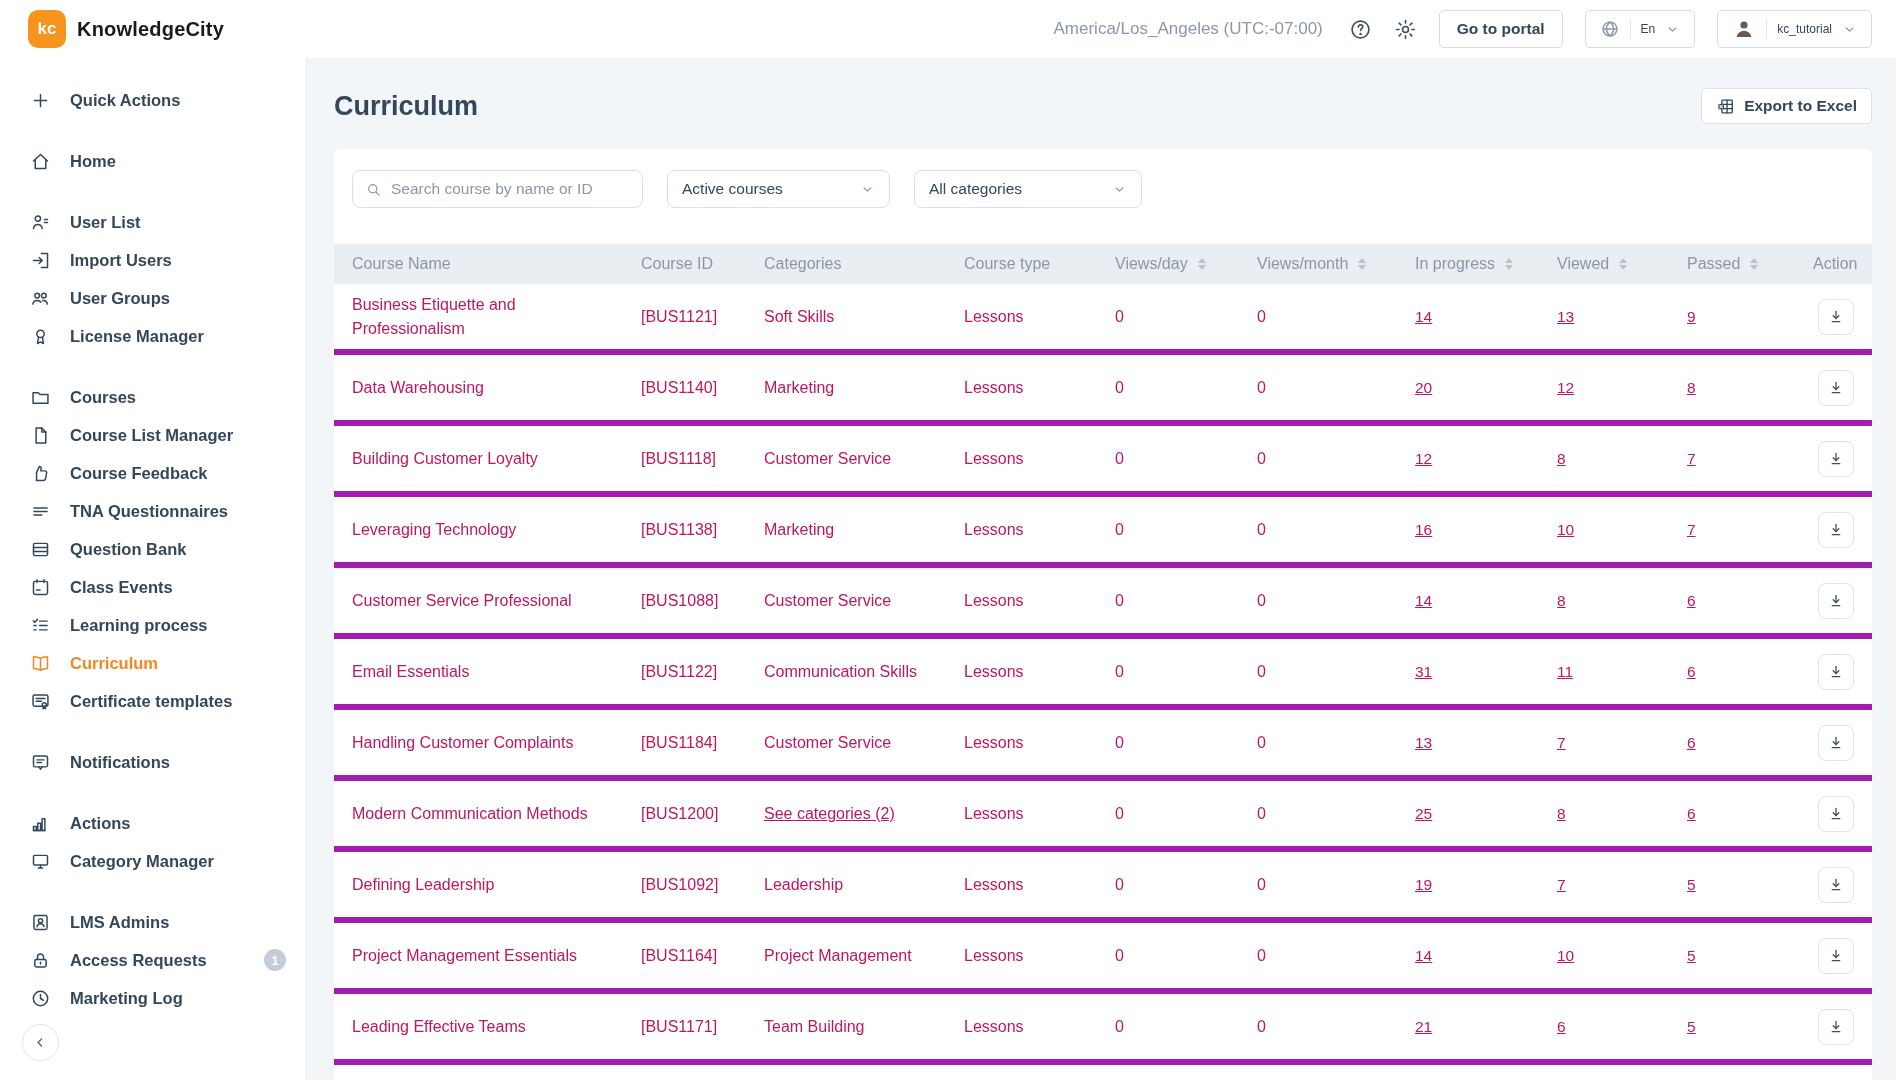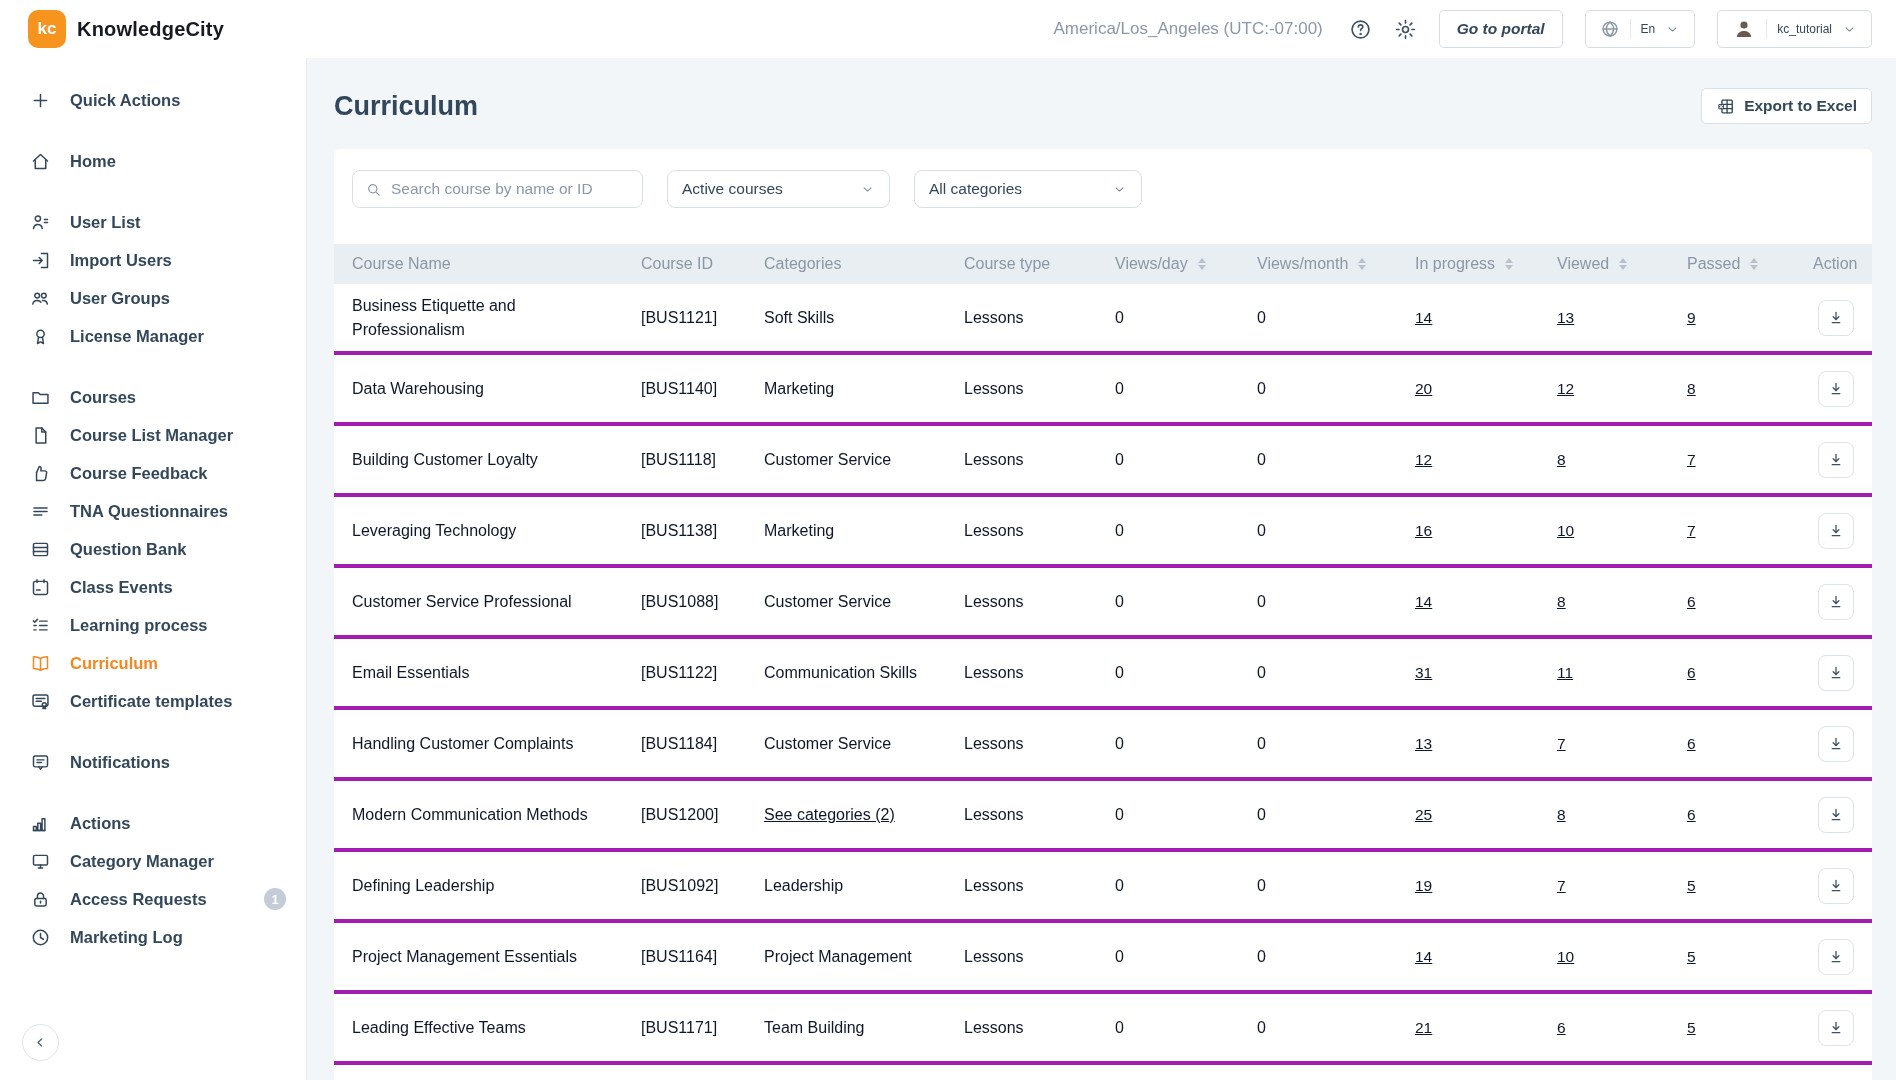--- a/index.html
+++ b/index.html
@@ -23,21 +23,21 @@
   }
   .brand{ font-size:20px; font-weight:bold; color:#171b21; letter-spacing:.2px; }
   .topbar-right{ margin-left:auto; display:flex; align-items:center; gap:22px; margin-right:24px; }
   .timezone{ color:#8b98a9; font-size:17px; margin-right:4px; }
   .top-icon{ width:23px; height:23px; color:#3d4f63; cursor:pointer; }
   .top-btn{
     display:flex; align-items:center; gap:10px; background:#fff;
     border:1px solid #d6dde4; border-radius:5px; height:38px; padding:0 14px;
     font-size:15.5px; color:#33475b; cursor:pointer;
   }
-  .top-btn.portal{ font-weight:bold; padding:0 17px;font-style:italic; }
+  .top-btn.portal{ font-weight:bold; padding:0 17px; }
   .v-div{ width:1px; height:20px; background:#e2e8ee; }
   .globe{ width:20px; height:20px; color:#8b98a9; }
   .avatar{ width:24px; height:24px; color:#6a594e; }
   .chev{ width:15px; height:15px; color:#7d8b9b; }
   .lang-code, .user-name{ font-size:12px; color:#33475b; }
 
   
   .sidebar{
     position:absolute; top:58px; left:0; width:307px; height:1022px;
     background:#fff; border-right:1px solid #e6ebf0;
@@ -102,21 +102,21 @@
     grid-template-columns:289px 123px 200px 151px 142px 158px 142px 130px 126px 1fr;
     padding:0 18px;
   }
   .tbl-header{ background:#e9eef3; height:40px; color:#8b96a6; font-size:16px; }
   .th{ display:flex; align-items:center; gap:10px; }
   .th:last-child{ justify-content:flex-end; }
   .sort{ display:flex; flex-direction:column; gap:2px; line-height:0; }
   .sort i{ display:block; width:0; height:0; border-left:4.5px solid transparent; border-right:4.5px solid transparent; }
   .sort .up{ border-bottom:5px solid #b8c1cc; }
   .sort .down{ border-top:5px solid #b8c1cc; }
-  .row{ min-height:71px; border-bottom:4px solid #a21caf; font-size:16px; color:#0f172a; }
+  .row{ min-height:71px; border-bottom:6px solid #a21caf; font-size:16px; color:#be185d; }
   .row .cell{ padding-right:14px; line-height:1.45; }
   .cell-link, .num-link{ text-decoration:underline; cursor:pointer; }
   .num-link{ font-size:15.5px; }
   .action-cell{ display:flex; justify-content:flex-end; }
   .dl-btn{
     width:36px; height:36px; border:1px solid #dce3e9; border-radius:8px;
     background:#fff; display:flex; align-items:center; justify-content:center;
     color:#3d4f63; cursor:pointer;
   }
   .dl-btn .icon{ width:18px; height:18px; }
@@ -362,20 +362,31 @@
       <div class="nav-item">
         <span class="icon">
           <svg viewBox="0 0 24 24" fill="none" stroke="currentColor" stroke-width="1.7" stroke-linecap="round" stroke-linejoin="round">
             <rect x="4" y="5" width="16" height="11" rx="1.5"></rect>
             <path d="M9.5 19.5h5M12 16v3.5"></path>
           </svg>
         </span>
         <span>Category Manager</span>
 
       </div>
+      <div class="nav-item section-gap">
+        <span class="icon">
+          <svg viewBox="0 0 24 24" fill="none" stroke="currentColor" stroke-width="1.7" stroke-linecap="round" stroke-linejoin="round">
+            <rect x="4.5" y="4" width="15" height="16" rx="2"></rect>
+            <circle cx="12" cy="10" r="2.4"></circle>
+            <path d="M8 16.8c.3-2.2 2-3.3 4-3.3s3.7 1.1 4 3.3"></path>
+          </svg>
+        </span>
+        <span>LMS Admins</span>
+
+      </div>
       <div class="nav-item">
         <span class="icon">
           <svg viewBox="0 0 24 24" fill="none" stroke="currentColor" stroke-width="1.7" stroke-linecap="round" stroke-linejoin="round">
             <rect x="5.5" y="10.8" width="13" height="8.7" rx="2"></rect>
             <path d="M8.5 10.8V8.2a3.5 3.5 0 0 1 7 0v2.6"></path>
             <path d="M12 14v2"></path>
           </svg>
         </span>
         <span>Access Requests</span>
         <span class="count-badge">1</span>

